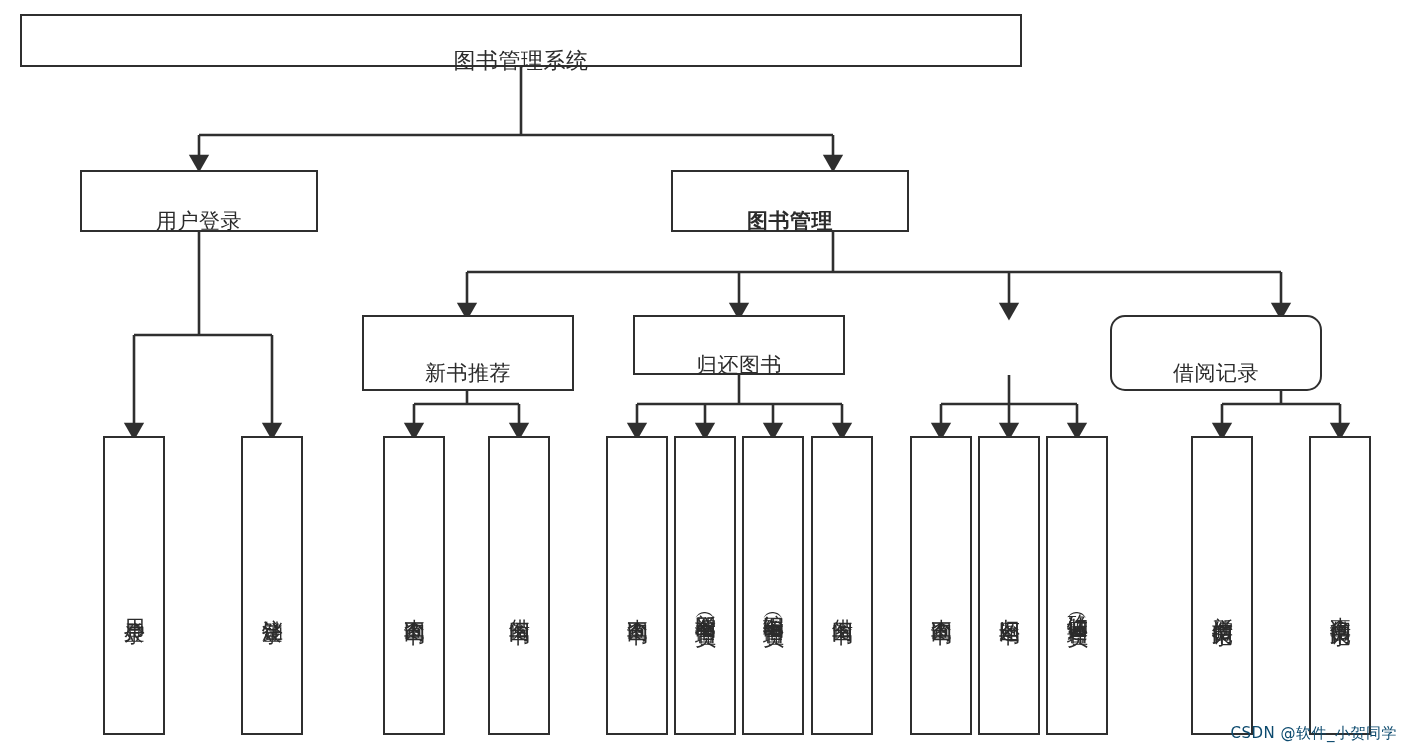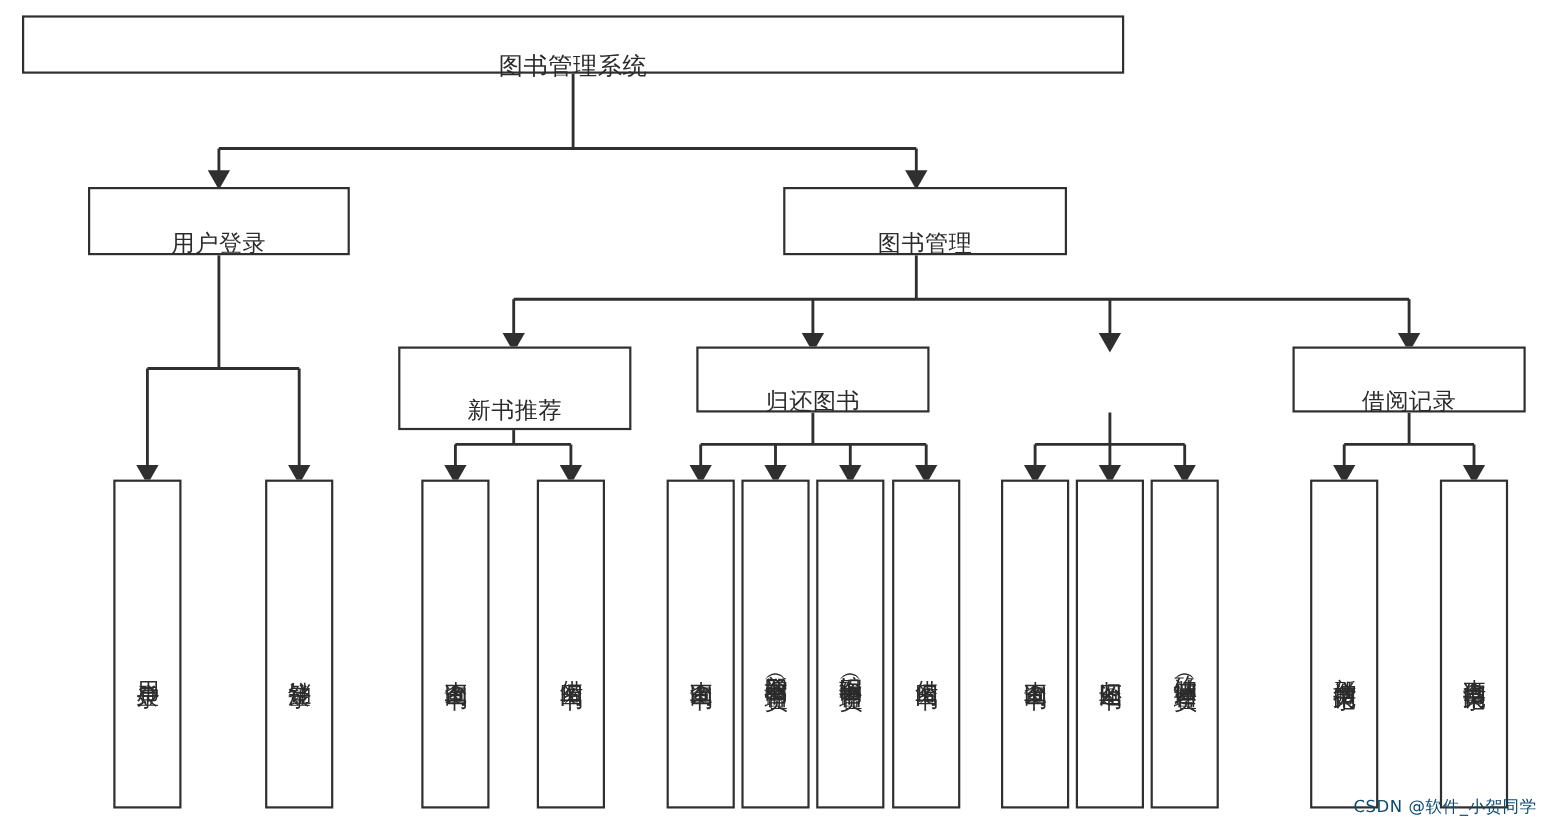--- a/index.html
+++ b/index.html
@@ -132,34 +132,34 @@
   </svg>
 
   <div class="node horiz root" style="left:20px; top:14px; width:1002px; height:53px;">
     <span class="node-label">图书管理系统</span>
   </div>
 
   <div class="node horiz" style="left:80px; top:170px; width:238px; height:62px;">
     <span class="node-label">用户登录</span>
   </div>
 
-  <div class="node horiz" style="left:712px; top:170px; width:258px; height:62px;">
+  <div class="node horiz" style="left:671px; top:170px; width:238px; height:62px;font-weight:bold;">
     <span class="node-label">图书管理</span>
   </div>
 
   <div class="node horiz" style="left:362px; top:315px; width:212px; height:76px;">
     <span class="node-label">新书推荐</span>
   </div>
 
   <div class="node horiz" style="left:633px; top:315px; width:212px; height:60px;">
     <span class="node-label">归还图书</span>
   </div>
 
 
-  <div class="node horiz" style="left:1175px; top:315px; width:212px; height:60px;">
+  <div class="node horiz" style="left:1110px; top:315px; width:212px; height:76px;border-radius:15px;">
     <span class="node-label">借阅记录</span>
   </div>
 
   <div class="node vert" style="left:103px; top:436px; width:62px; height:299px;">
     <span class="node-label">用户登录</span>
   </div>
   <div class="node vert" style="left:241px; top:436px; width:62px; height:299px;">
     <span class="node-label">注销登录</span>
   </div>
 

